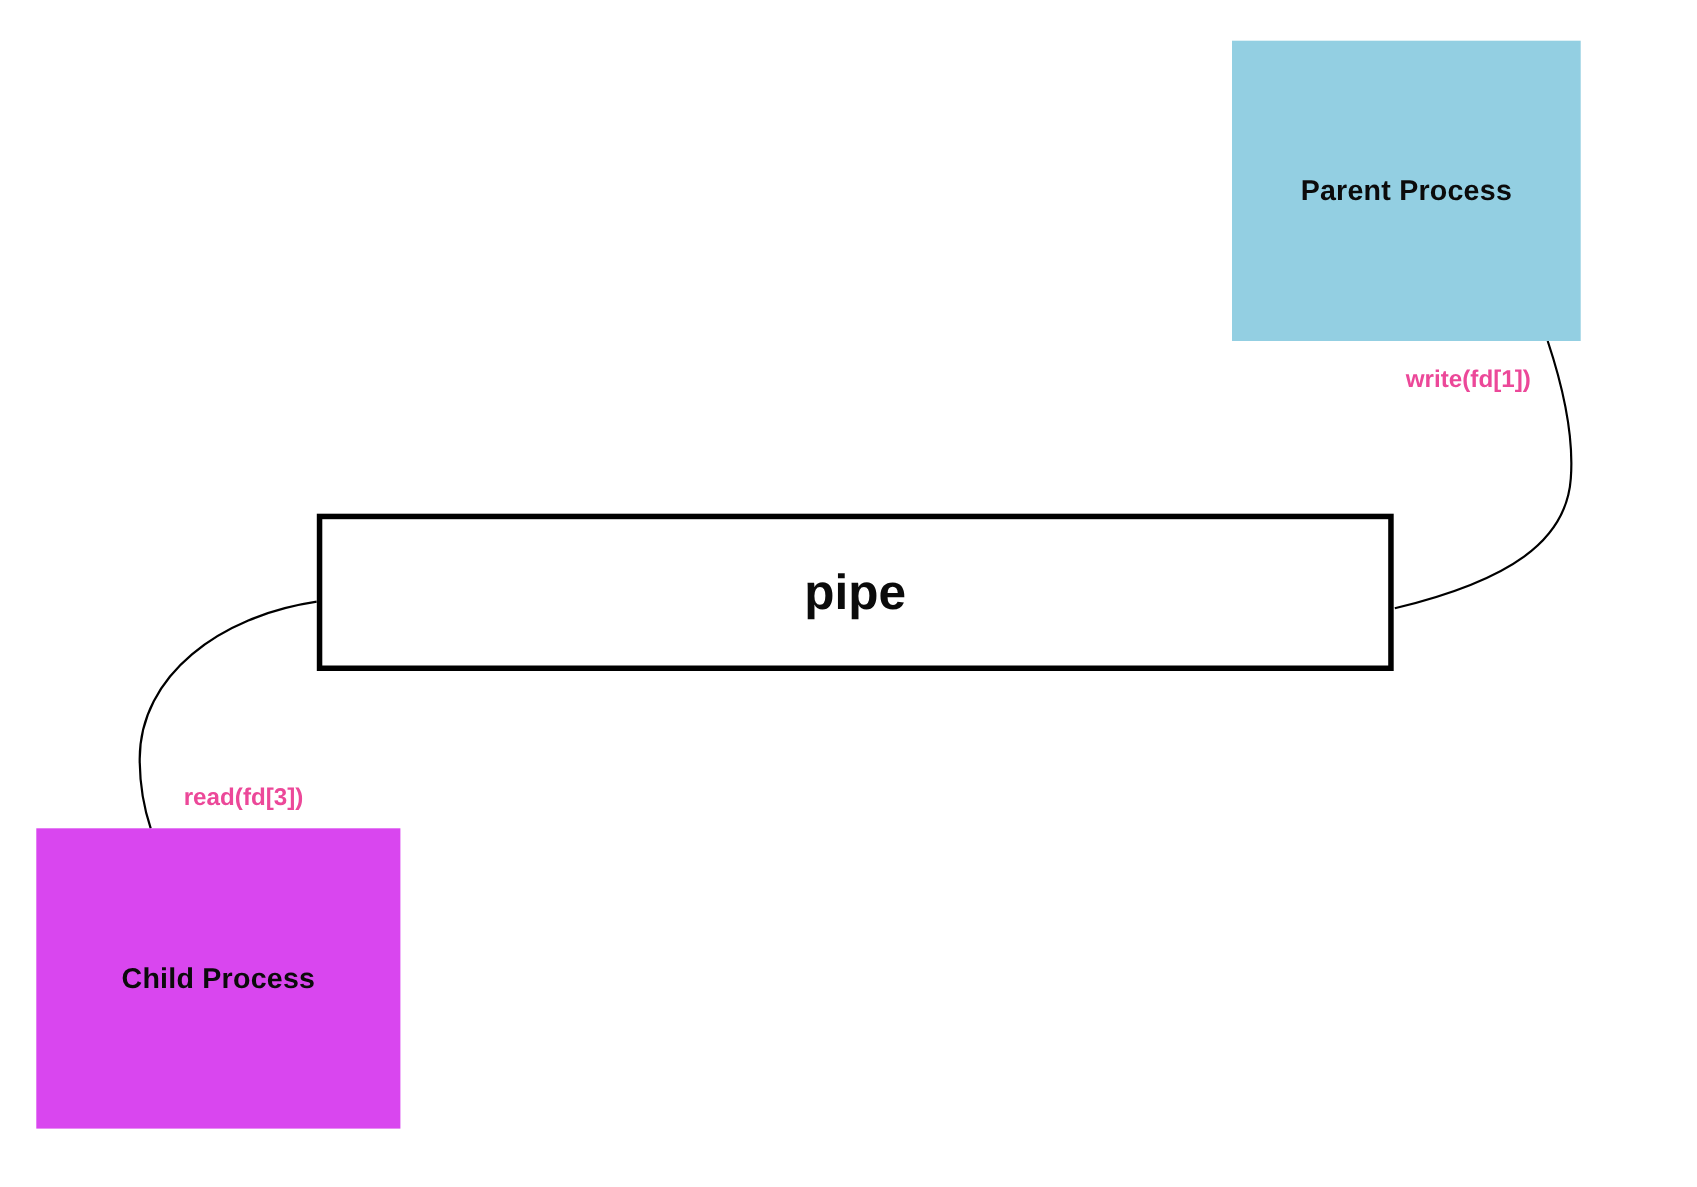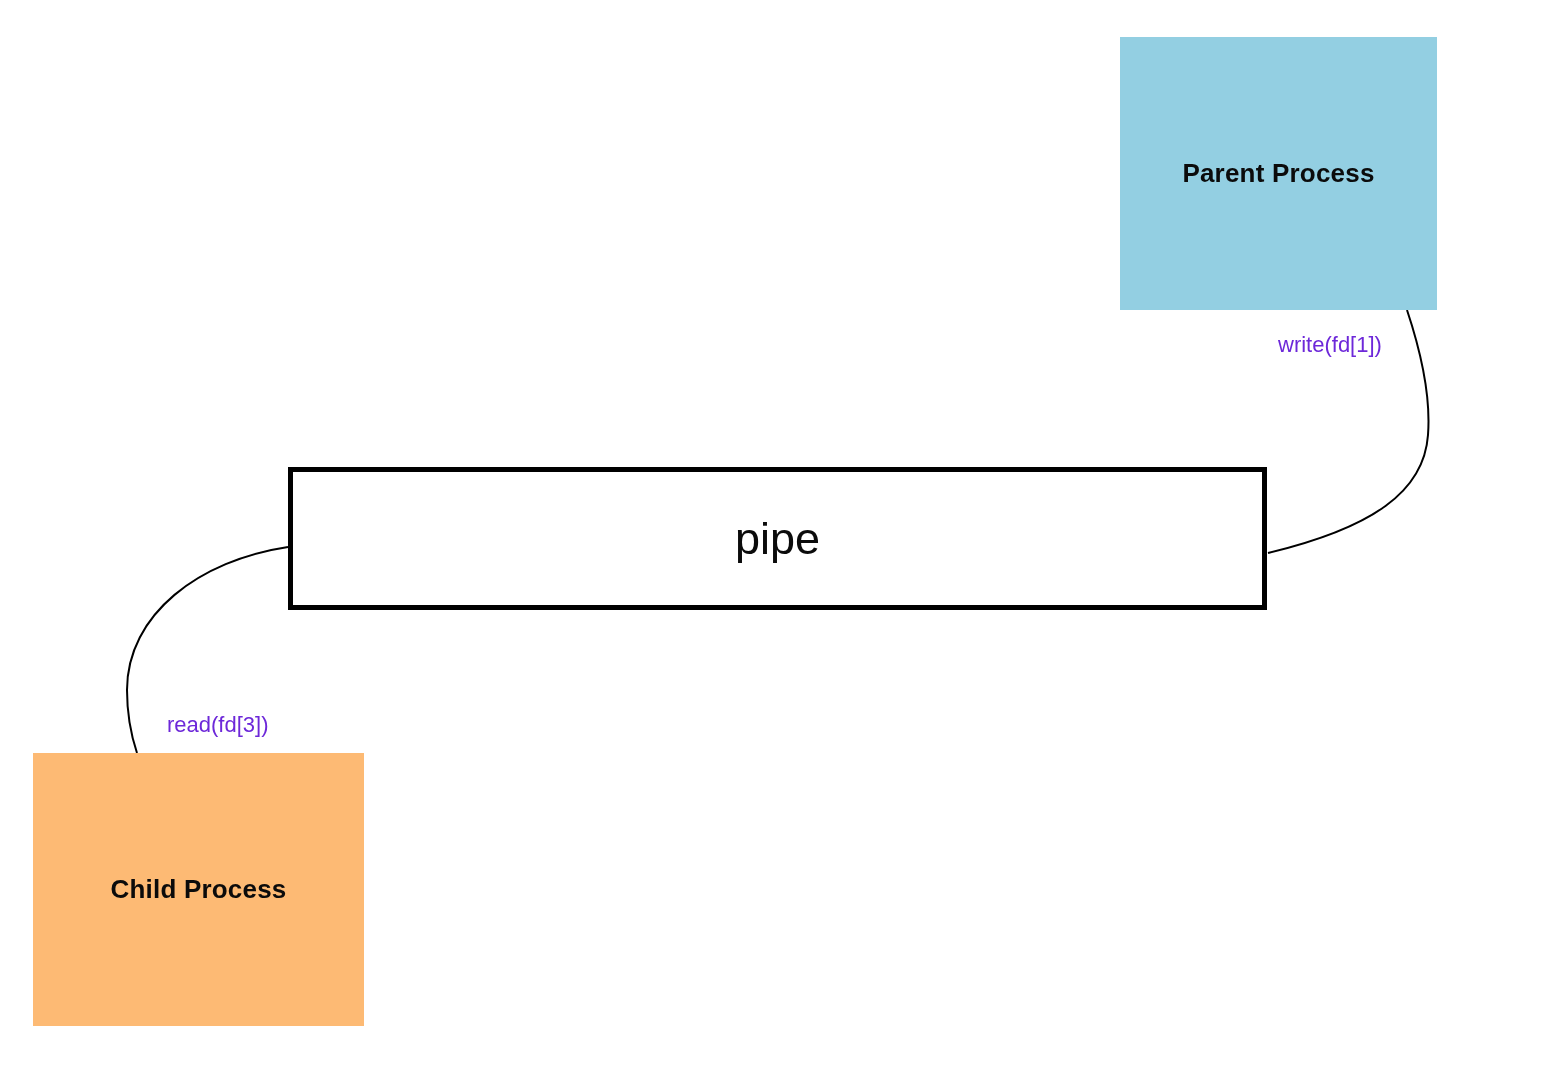--- a/index.html
+++ b/index.html
@@ -61,28 +61,28 @@
     height: 143px;
     background: #ffffff;
     border: 5px solid #000000;
     box-sizing: border-box;
     display: flex;
     align-items: center;
     justify-content: center;
   }
   .pipe-box .pipe-label {
     font-size: 45px;
-    font-weight: 400;
+    font-weight: 700;
     color: #0b0b0b;
   }
   .edge-label {
     position: absolute;
     font-size: 22px;
-    font-weight: 400;
-    color: #6d28d9;
+    font-weight: 700;
+    color: #ec4899;
     white-space: nowrap;
   }
   .write-label {
     left: 1278px;
     top: 332px;
   }
   .read-label {
     left: 167px;
     top: 712px;
   }
@@ -100,21 +100,21 @@
   </svg>
 
   <div class="process-box parent-box" style="background: rgb(147, 207, 226);">
     <span class="box-label">Parent Process</span>
   </div>
 
   <div class="pipe-box">
     <span class="pipe-label">pipe</span>
   </div>
 
-  <div class="process-box child-box" style="background: #fdba74;">
+  <div class="process-box child-box" style="background: #d946ef;">
     <span class="box-label">Child Process</span>
   </div>
 
   <div class="edge-label write-label">write(fd[1])</div>
 
   <div class="edge-label read-label">read(fd[3])</div>
 
 </div>
 
 </body></html>

